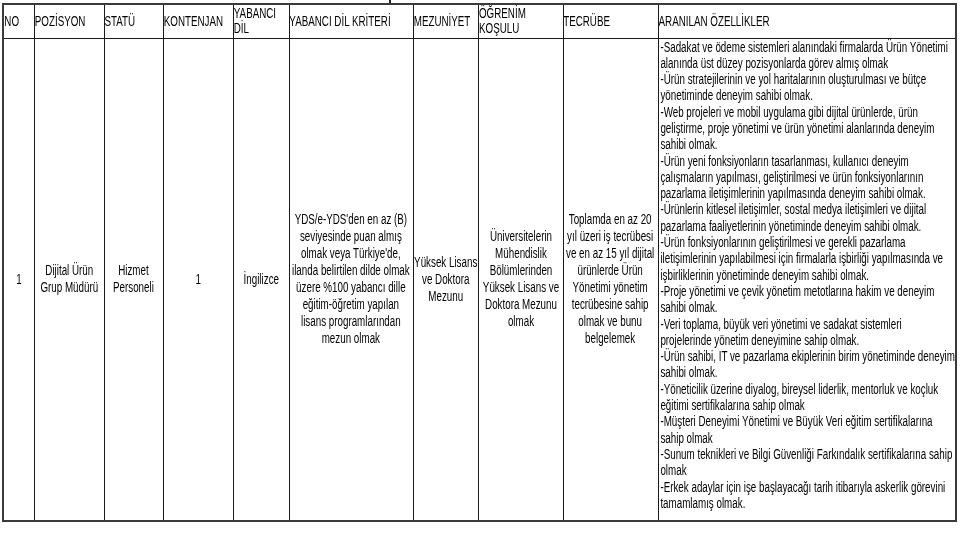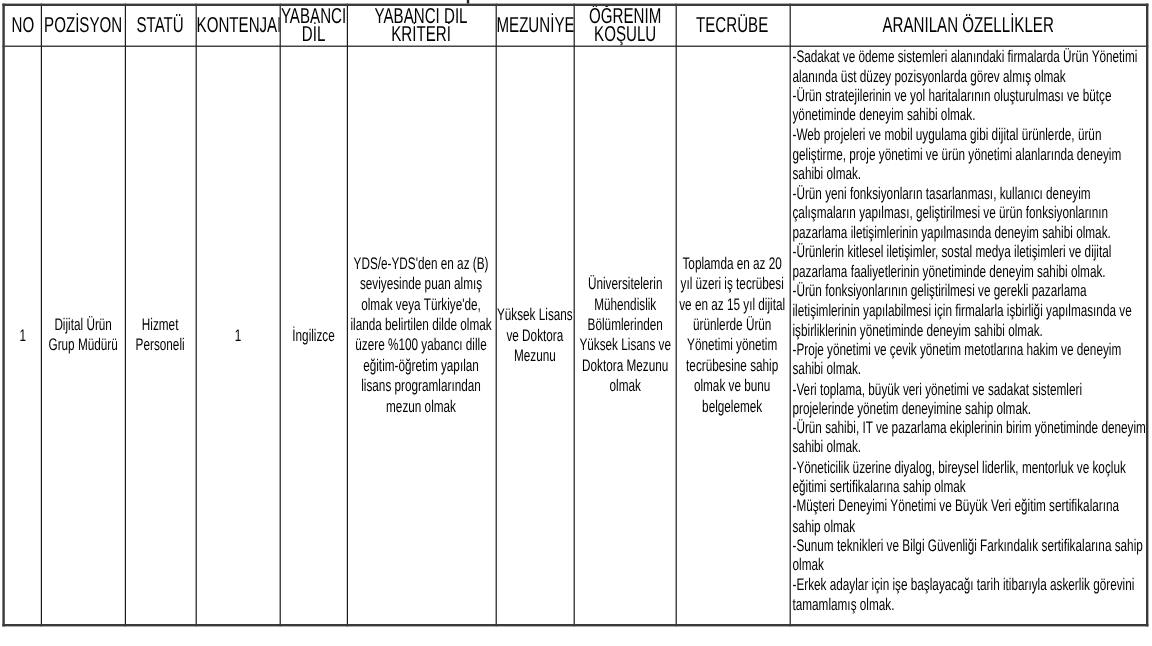--- a/index.html
+++ b/index.html
@@ -42,23 +42,23 @@
     border: 1px solid #1a1a1a;
     padding: 0;
     overflow: hidden;
     font-weight: normal;
   }
 
   thead tr { height: 34px; }
   tbody tr { height: 483px; }
 
   th {
-    font-size: 18px;
+    font-size: 14px;
     line-height: 15px;
-    text-align: center;
+    text-align: left;
     vertical-align: middle;
     margin-left: 28px;
   }
 
   td {
     font-size: 14px;
     line-height: 17px;
     text-align: center;
     vertical-align: middle;
     margin-top: 37px;

